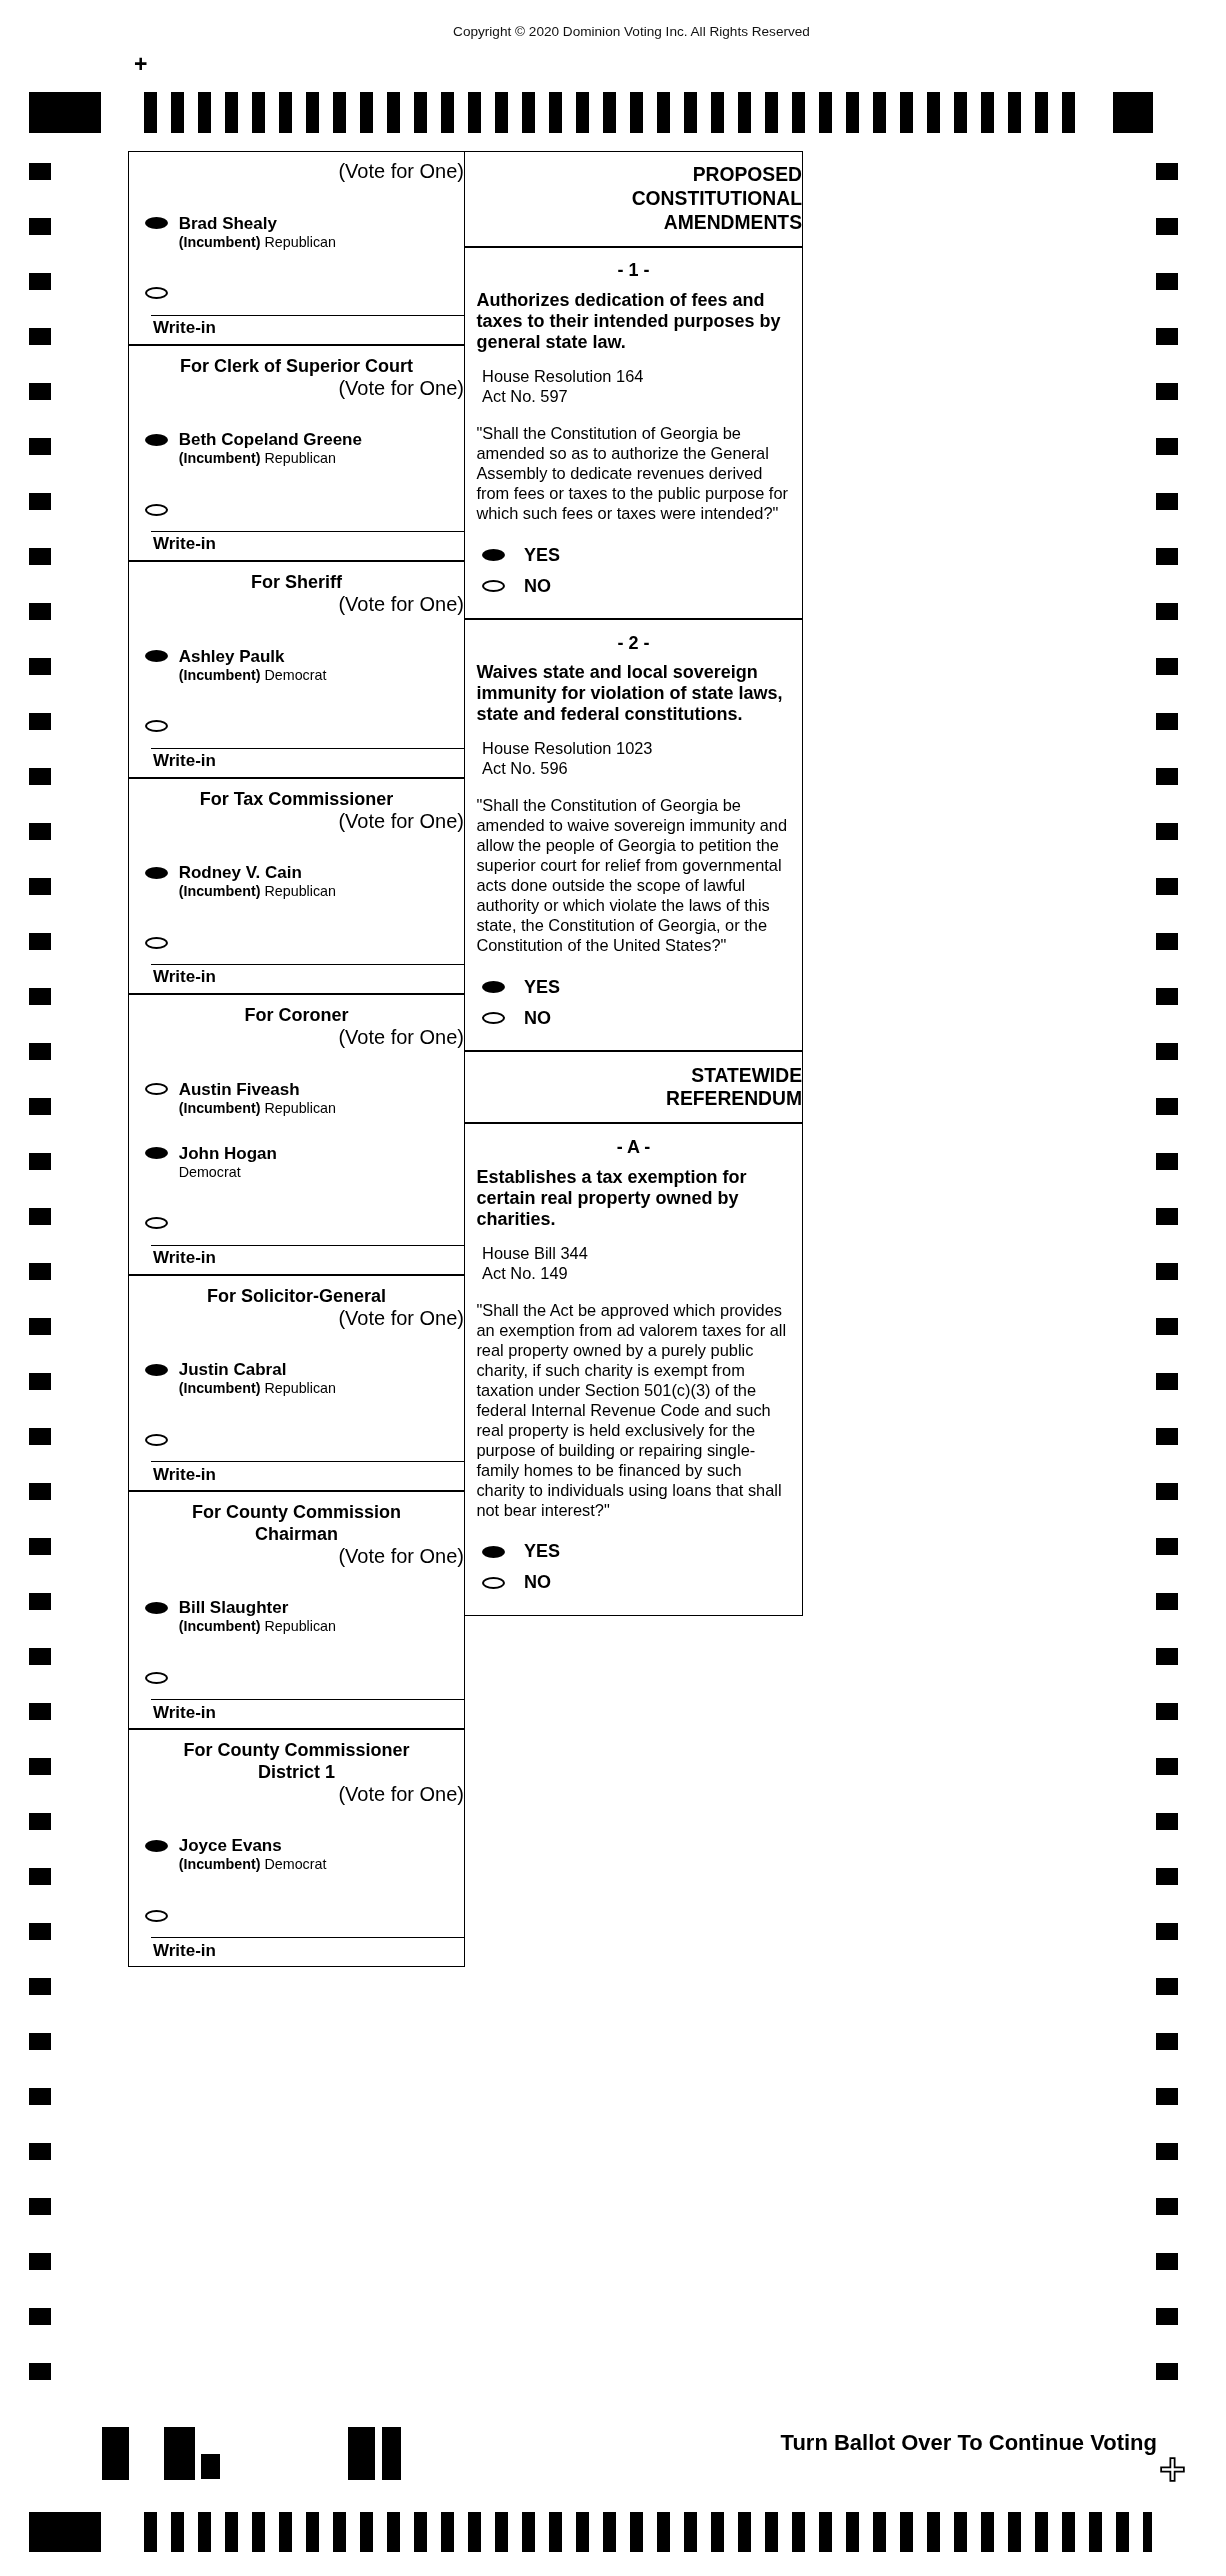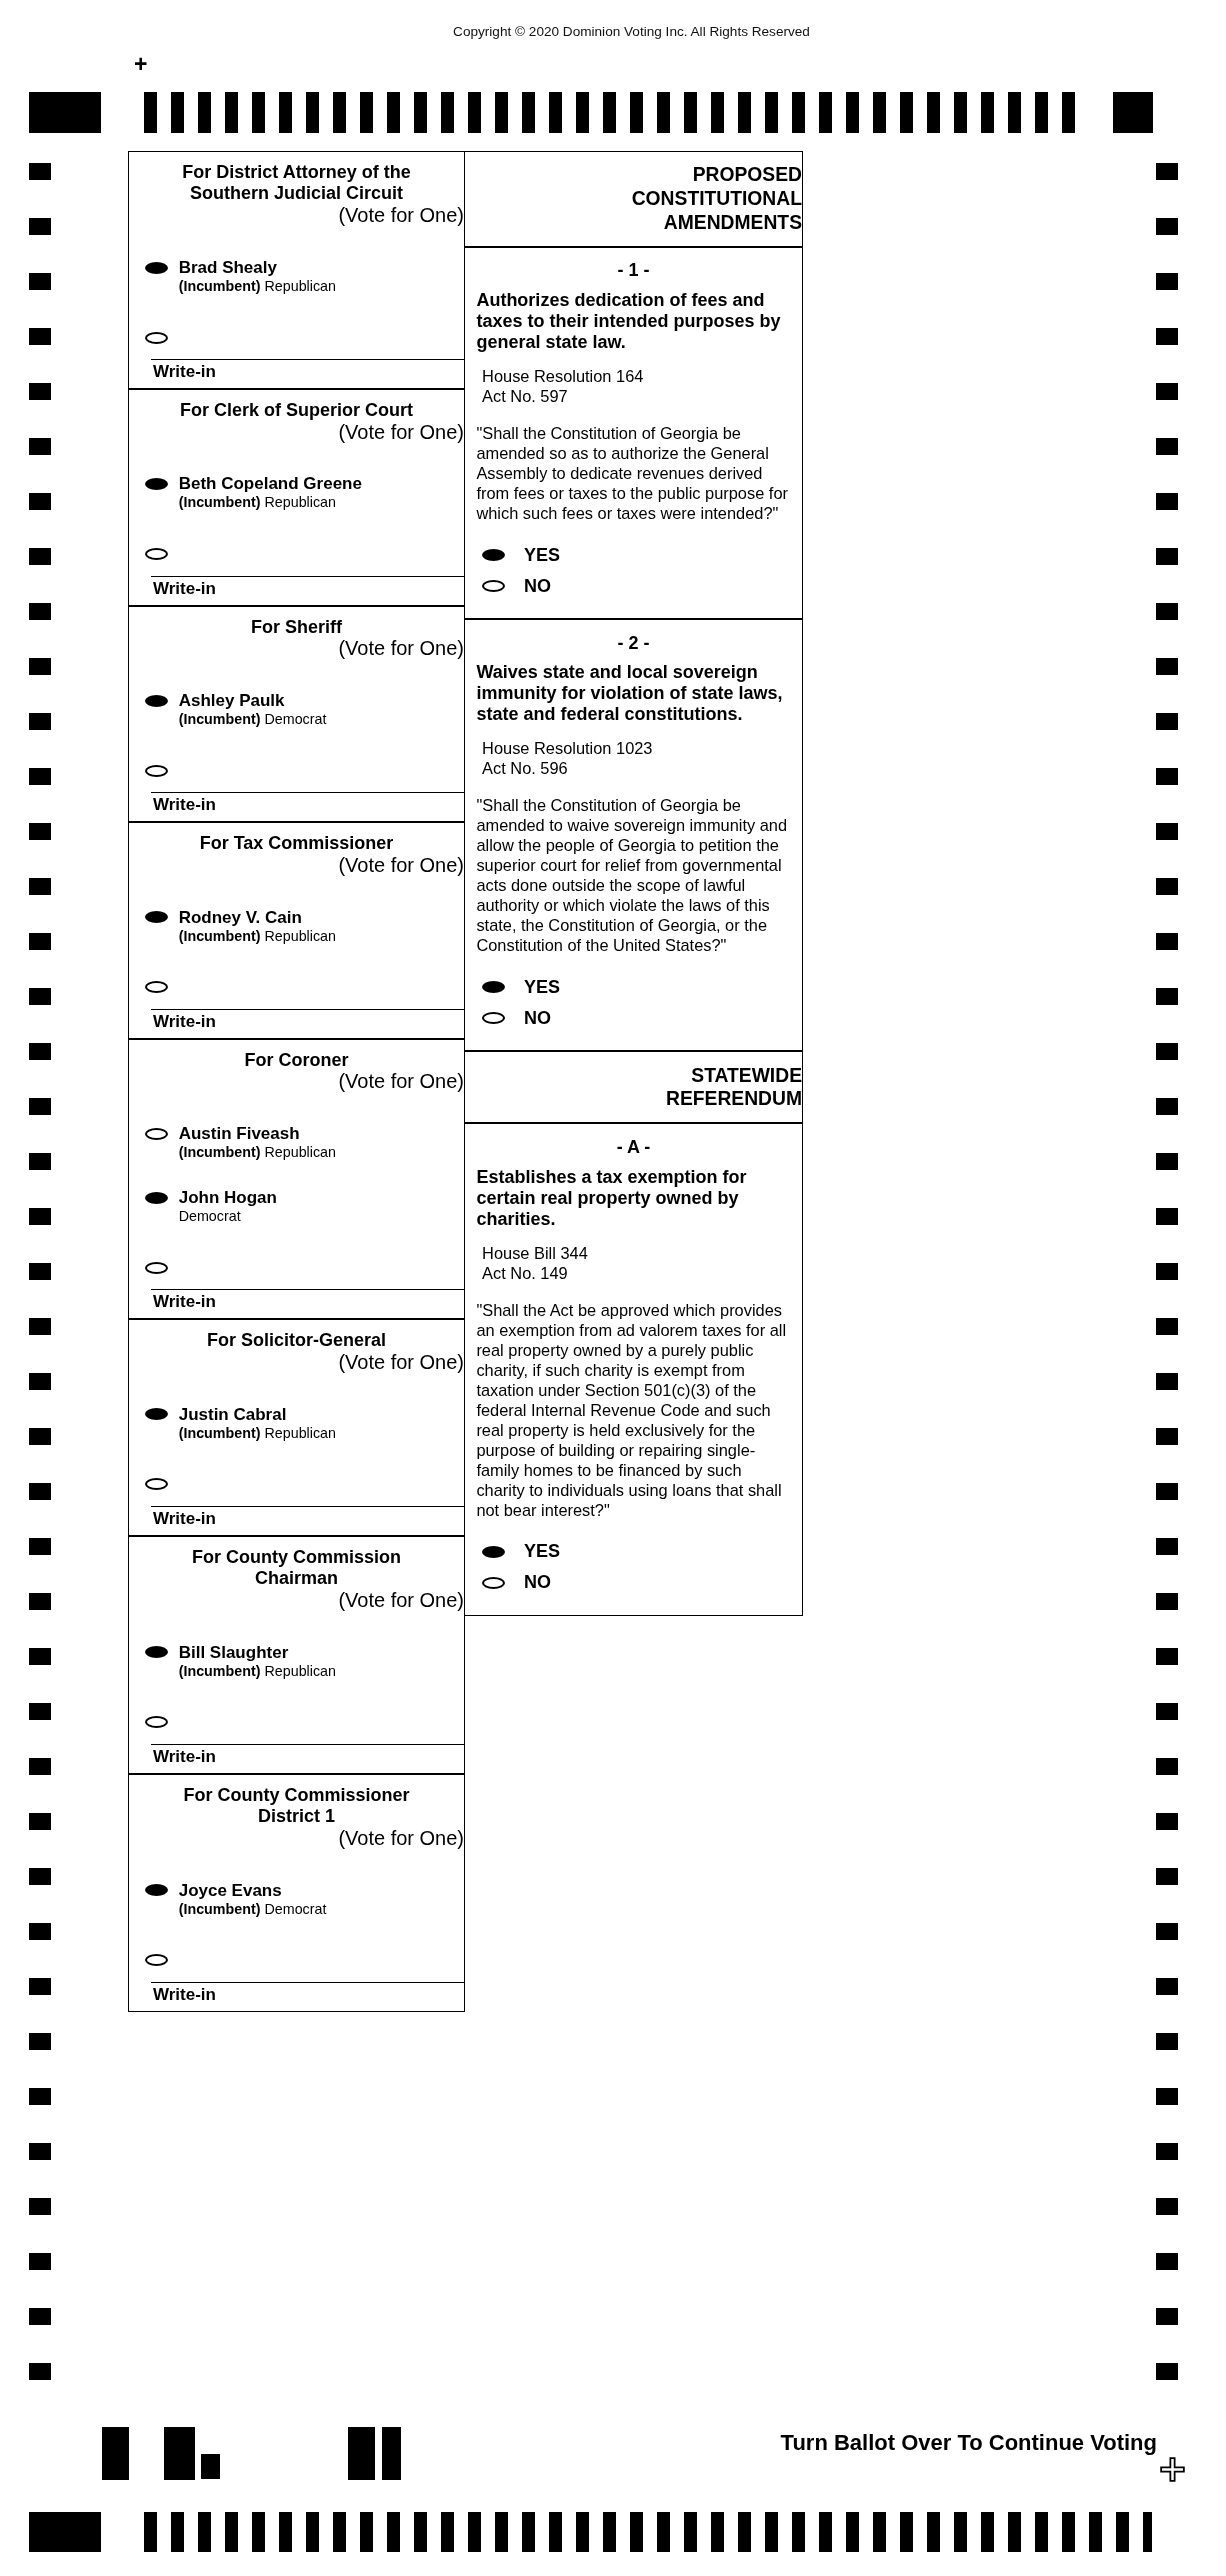--- a/index.html
+++ b/index.html
@@ -83,22 +83,20 @@
 <div class="footer-instruction">Turn Ballot Over To Continue Voting</div>
 <div class="crosshair">
   <svg width="27" height="27" viewBox="0 0 38 38">
       <path d="M16 3 h6 v13 h13 v6 h-13 v13 h-6 v-13 H3 v-6 h13 z" fill="#fff" stroke="#000" stroke-width="2.5"></path>
     </svg>
 </div>
 
 <div class="col-left">
 
   <section class="contest">
-    <div class="c-title">For District Attorney of the
-Southern Judicial Circuit</div>
     <div class="c-sub">(Vote for One)</div>
     <div class="choice">
       <span class="oval filled"></span>
       <div>
         <div class="cand">Brad Shealy</div>
         <div class="meta"><span class="inc">(Incumbent)</span> <span>Republican</span></div>
       </div>
     </div>
     <div class="choice wi-oval-row">
       <span class="oval"></span>

